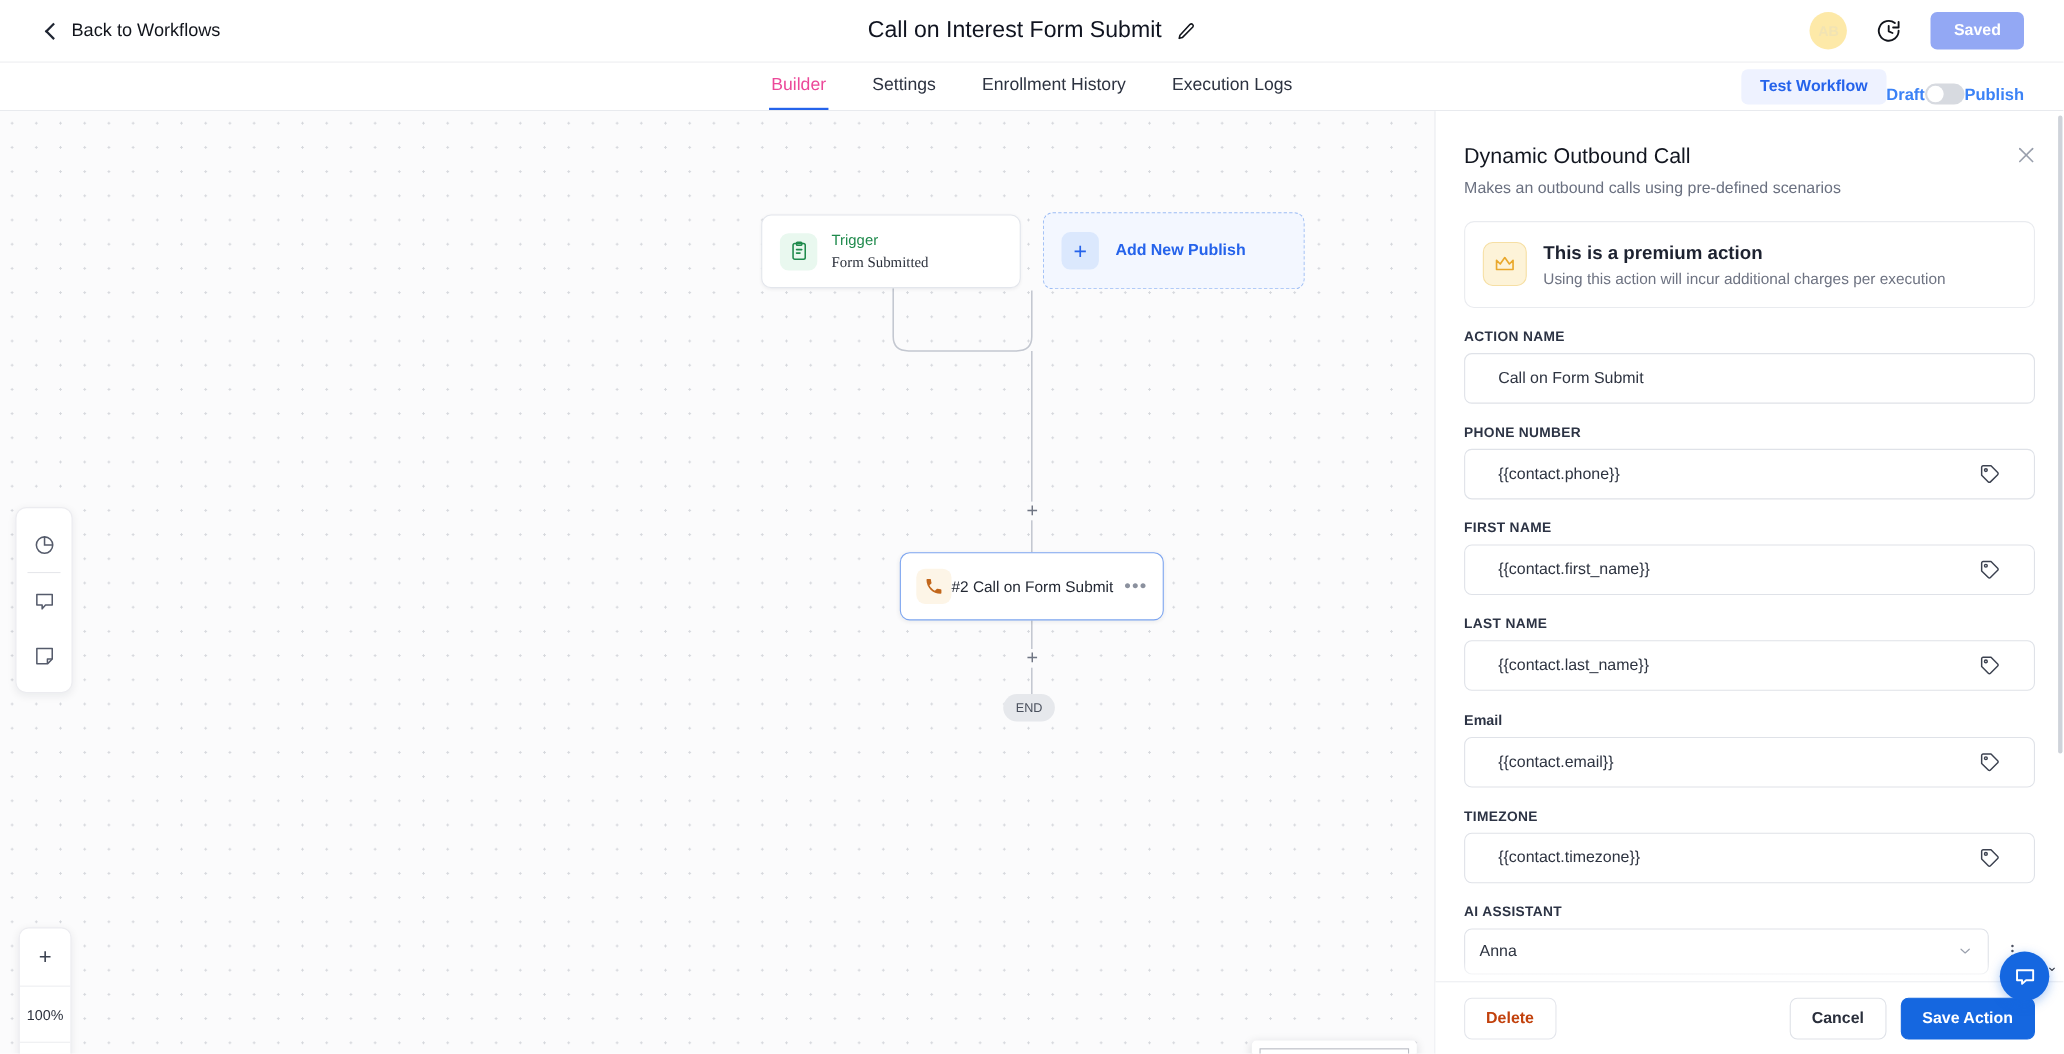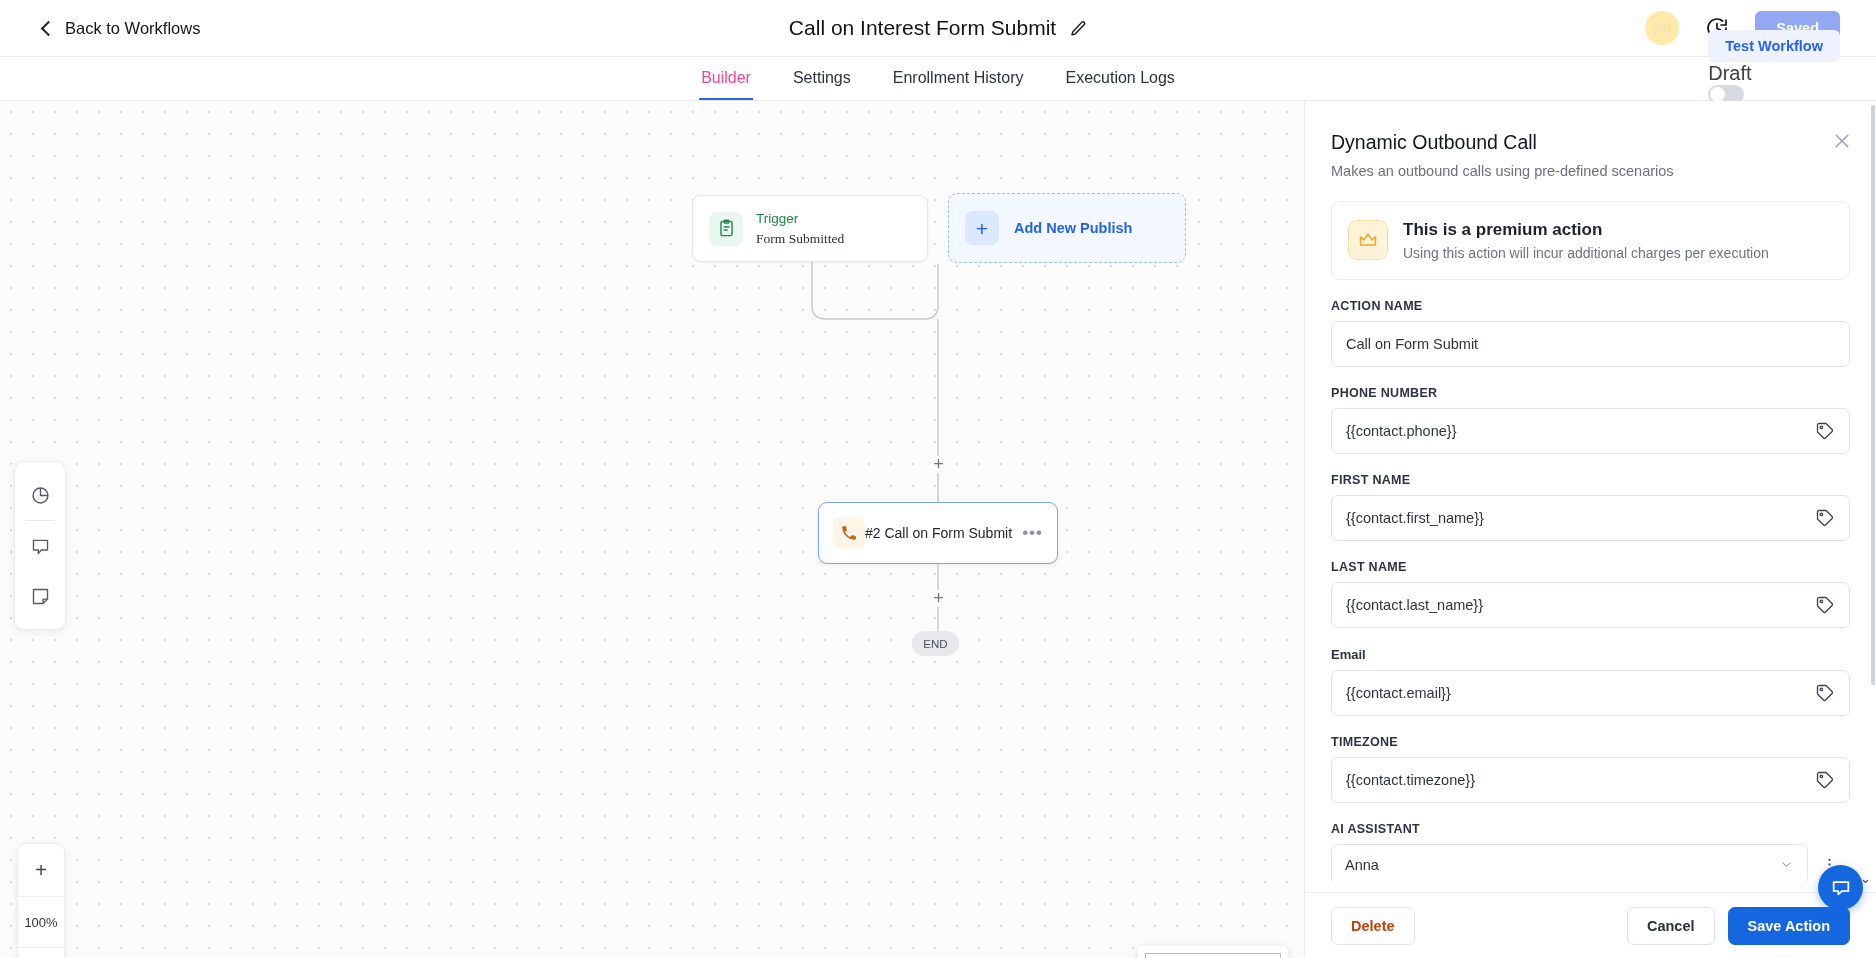--- a/index.html
+++ b/index.html
@@ -63,30 +63,30 @@
     position: absolute; left: 50%; transform: translateX(-50%);
     display: flex; gap: 38px; height: 100%; align-items: center;
   }
   .tab {
     font-size: 16px; color: #2c3240; cursor: pointer;
     height: 100%; display: flex; align-items: center;
     padding: 0 2px; border-bottom: 2.5px solid transparent;
   }
   .tab.active { color: #ec4899; border-bottom-color: #2563eb; font-weight: 400; }
   .tabbar-right {
-    margin-left: auto; display: flex; align-items: flex-start;
-    margin-right: 36px; flex-direction: column;
+    margin-left: auto; display: flex; align-items: flex-end;
+    margin-right: 36px;
   }
   .test-wf {
     background: #eef2ff; color: #2563eb; border: none;
     font-size: 14.5px; font-weight: 600;
     padding: 8px 17px; border-radius: 6px; cursor: pointer;
     font-family: inherit;
   }
-  .draft-lbl, .publish-lbl { font-size: 20px; color: #404040; }
+  .draft-lbl, .publish-lbl { font-size: 15px; color: #3b82f6; font-weight: bold; }
   .toggle {
     width: 36px; height: 19px; border-radius: 10px;
     background: #d7dae0; position: relative; cursor: pointer;
   }
   .toggle::after {
     content: ''; position: absolute; left: 2px; top: 2px;
     width: 15px; height: 15px; border-radius: 50%; background: #fff;
   }
 
   
@@ -225,21 +225,21 @@
   .prem-t2 { font-size: 14px; color: #6e7382; line-height: 1.5; }
 
   .fld { margin-top: 19px; }
   .fld-label {
     font-size: 12.5px; color: #2c3344; font-weight: 700;
     letter-spacing: .3px; margin-bottom: 8px;
   }
   .fld-label.mixed { font-size: 13px; letter-spacing: 0; }
   .fld-input {
     height: 46px; border: 1px solid #dfe2e8; border-radius: 7px;
-    display: flex; align-items: center; padding: 0 14px;
+    display: flex; align-items: center; padding: 0 30px;
     font-size: 14.5px; color: #2d3340; background: #fff;
   }
   .fld-input .val { flex: 1; }
   .tag-ic { width: 20px; height: 20px; cursor: pointer; flex: none; }
 
   .select-row { display: flex; gap: 0; align-items: stretch; }
   .select-box {
     flex: 1; height: 42px; border: 1px solid #dfe2e8; border-radius: 7px;
     display: flex; align-items: center; padding: 0 13px;
     font-size: 14.5px; color: #2d3340; cursor: pointer;

